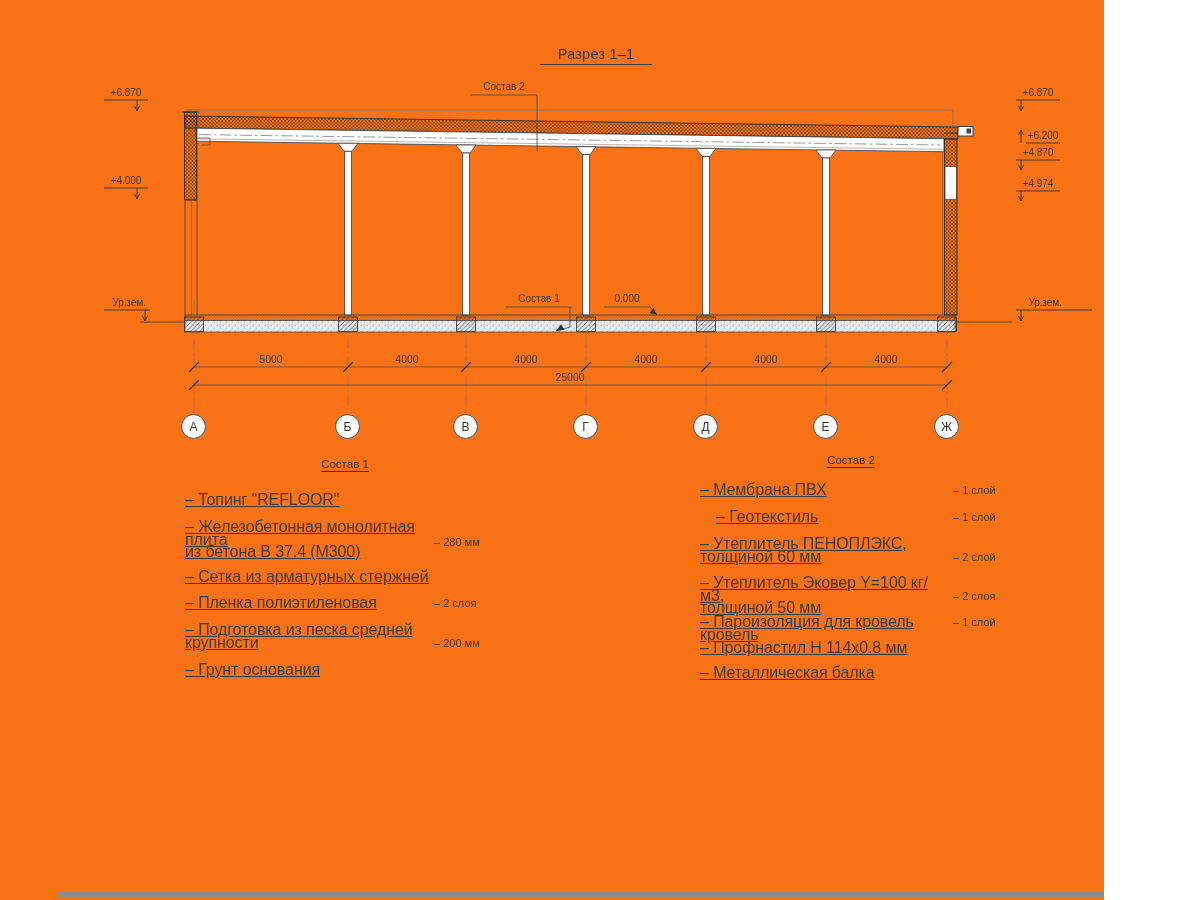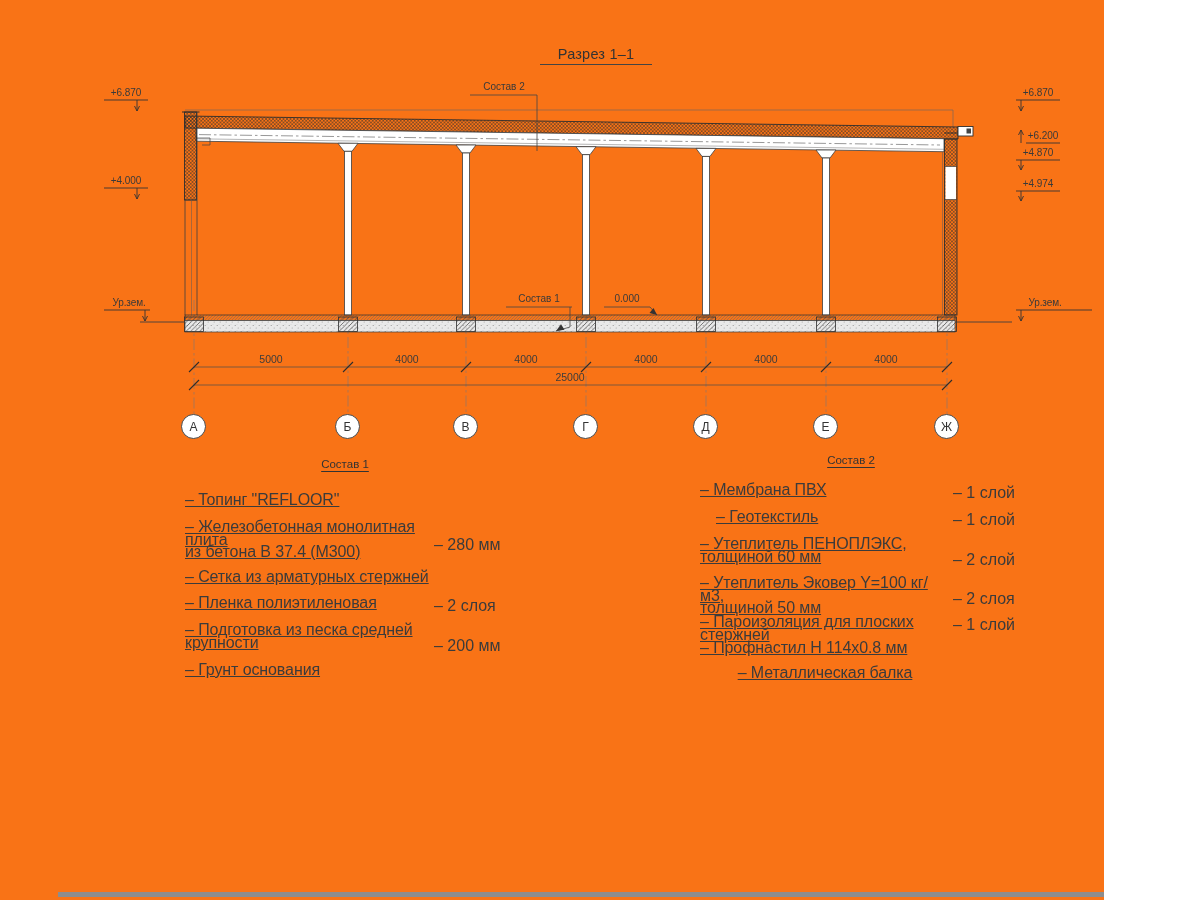--- a/index.html
+++ b/index.html
@@ -18,21 +18,21 @@
   .dimlab { position:absolute; width:60px; text-align:center; font-size:10.5px; color:#3c3c3c; }
   .axis-bubble {
     position:absolute; width:25px; height:25px; border:1.2px solid #4a4a4a; border-radius:50%;
     text-align:center; line-height:24px; font-size:12px; color:#333; background:#fff; box-sizing:border-box;
   }
   .comp-title {
     position:absolute; width:90px; text-align:center; font-size:11.5px; color:#333;
     text-decoration:underline; text-underline-offset:3px;
   }
   .comp-name { position:absolute; font-size:16px; line-height:12.5px; color:#3b3b3b; white-space:pre-line; letter-spacing:-0.1px;text-decoration:underline; }
-  .comp-val  { position:absolute; font-size:16px; color:#3b3b3b; white-space:nowrap; }
+  .comp-val  { position:absolute; font-size:11px; color:#3b3b3b; white-space:nowrap; }
   .scan-edge { position:absolute; background:#8d8d8d; }
 </style>
 </head>
 <body>
 
 <div class="canvas">
 
   <svg class="drawing" width="1200" height="900" viewBox="0 0 1200 900">
     <defs>
       <pattern id="xh" width="3.5" height="3.5" patternUnits="userSpaceOnUse">
@@ -207,20 +207,20 @@
     <div class="comp-name" style="left:700px; top:484px; width:250px;">– Мембрана ПВХ</div>
     <div class="comp-val" style="left:953px; top:484px;">– 1 слой</div>
     <div class="comp-name" style="left:700px; top:511px; width:250px;margin-left:16px;">– Геотекстиль</div>
     <div class="comp-val" style="left:953px; top:511px;">– 1 слой</div>
     <div class="comp-name" style="left:700px; top:538px; width:250px;">– Утеплитель ПЕНОПЛЭКС,
   толщиной 60 мм</div>
     <div class="comp-val" style="left:953px; top:551px;text-align:center;">– 2 слой</div>
     <div class="comp-name" style="left:700px; top:577px; width:250px;">– Утеплитель Эковер Y=100 кг/м3,
   толщиной 50 мм</div>
     <div class="comp-val" style="left:953px; top:590px;">– 2 слоя</div>
-    <div class="comp-name" style="left:700px; top:616px; width:250px;">– Пароизоляция для плоских стержней</div>
+    <div class="comp-name" style="left:700px; top:616px; width:250px;">– Пароизоляция для кровель кровель</div>
     <div class="comp-val" style="left:953px; top:616px;">– 1 слой</div>
     <div class="comp-name" style="left:700px; top:642px; width:250px;">– Профнастил Н 114х0.8 мм</div>
-    <div class="comp-name" style="left:700px; top:667px; width:250px;text-align:center;">– Металлическая балка</div>
+    <div class="comp-name" style="left:700px; top:667px; width:250px;">– Металлическая балка</div>
   </div>
 
   <div class="scan-edge" style="left:58px; top:892px; width:1142px; height:5px;"></div>
 </div>
 
 </body></html>

